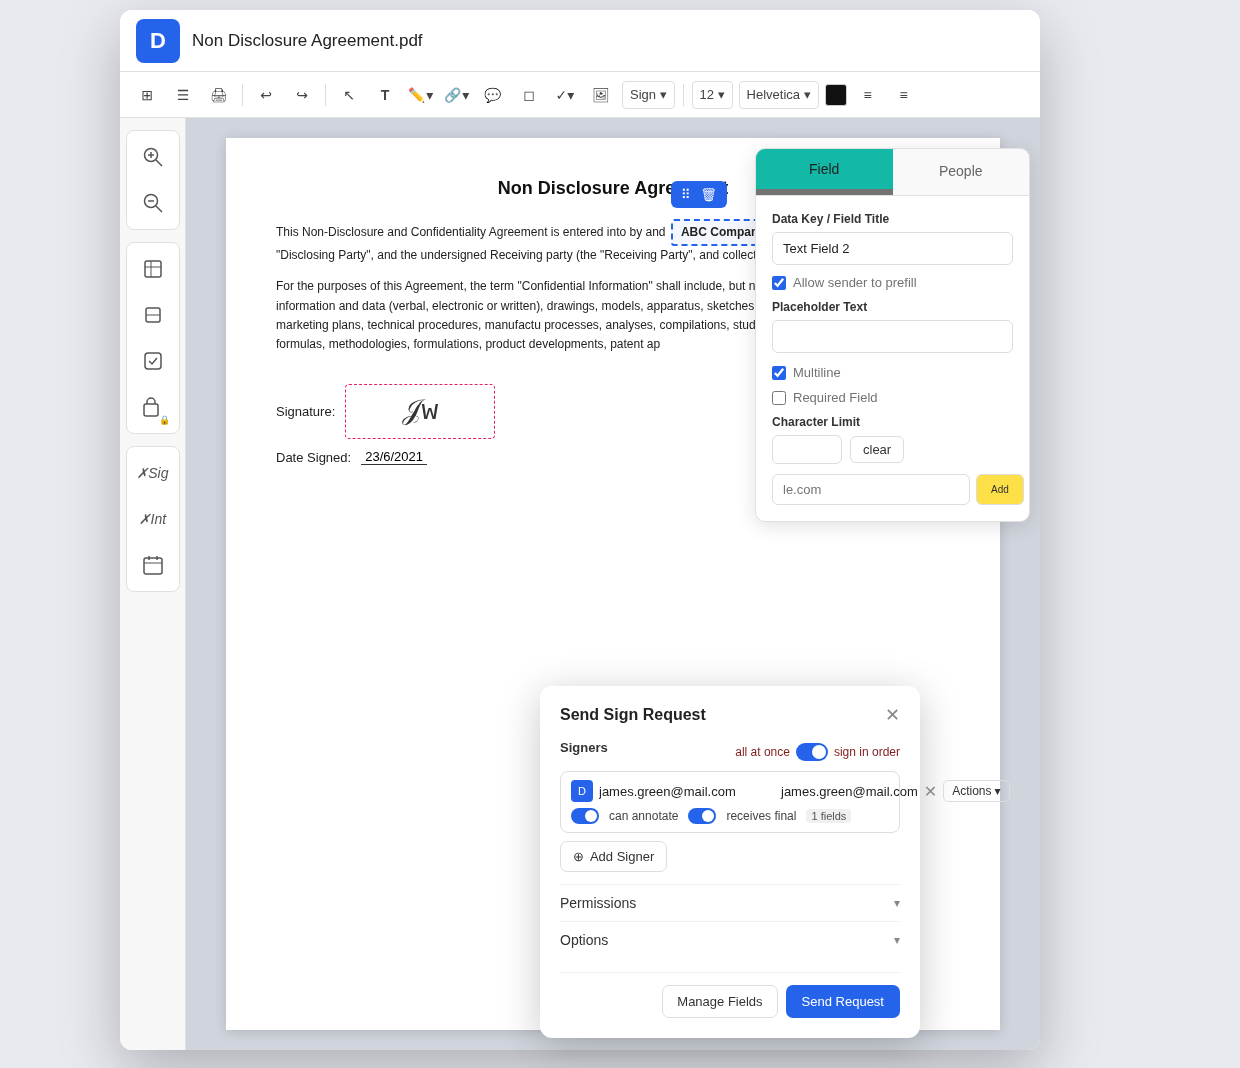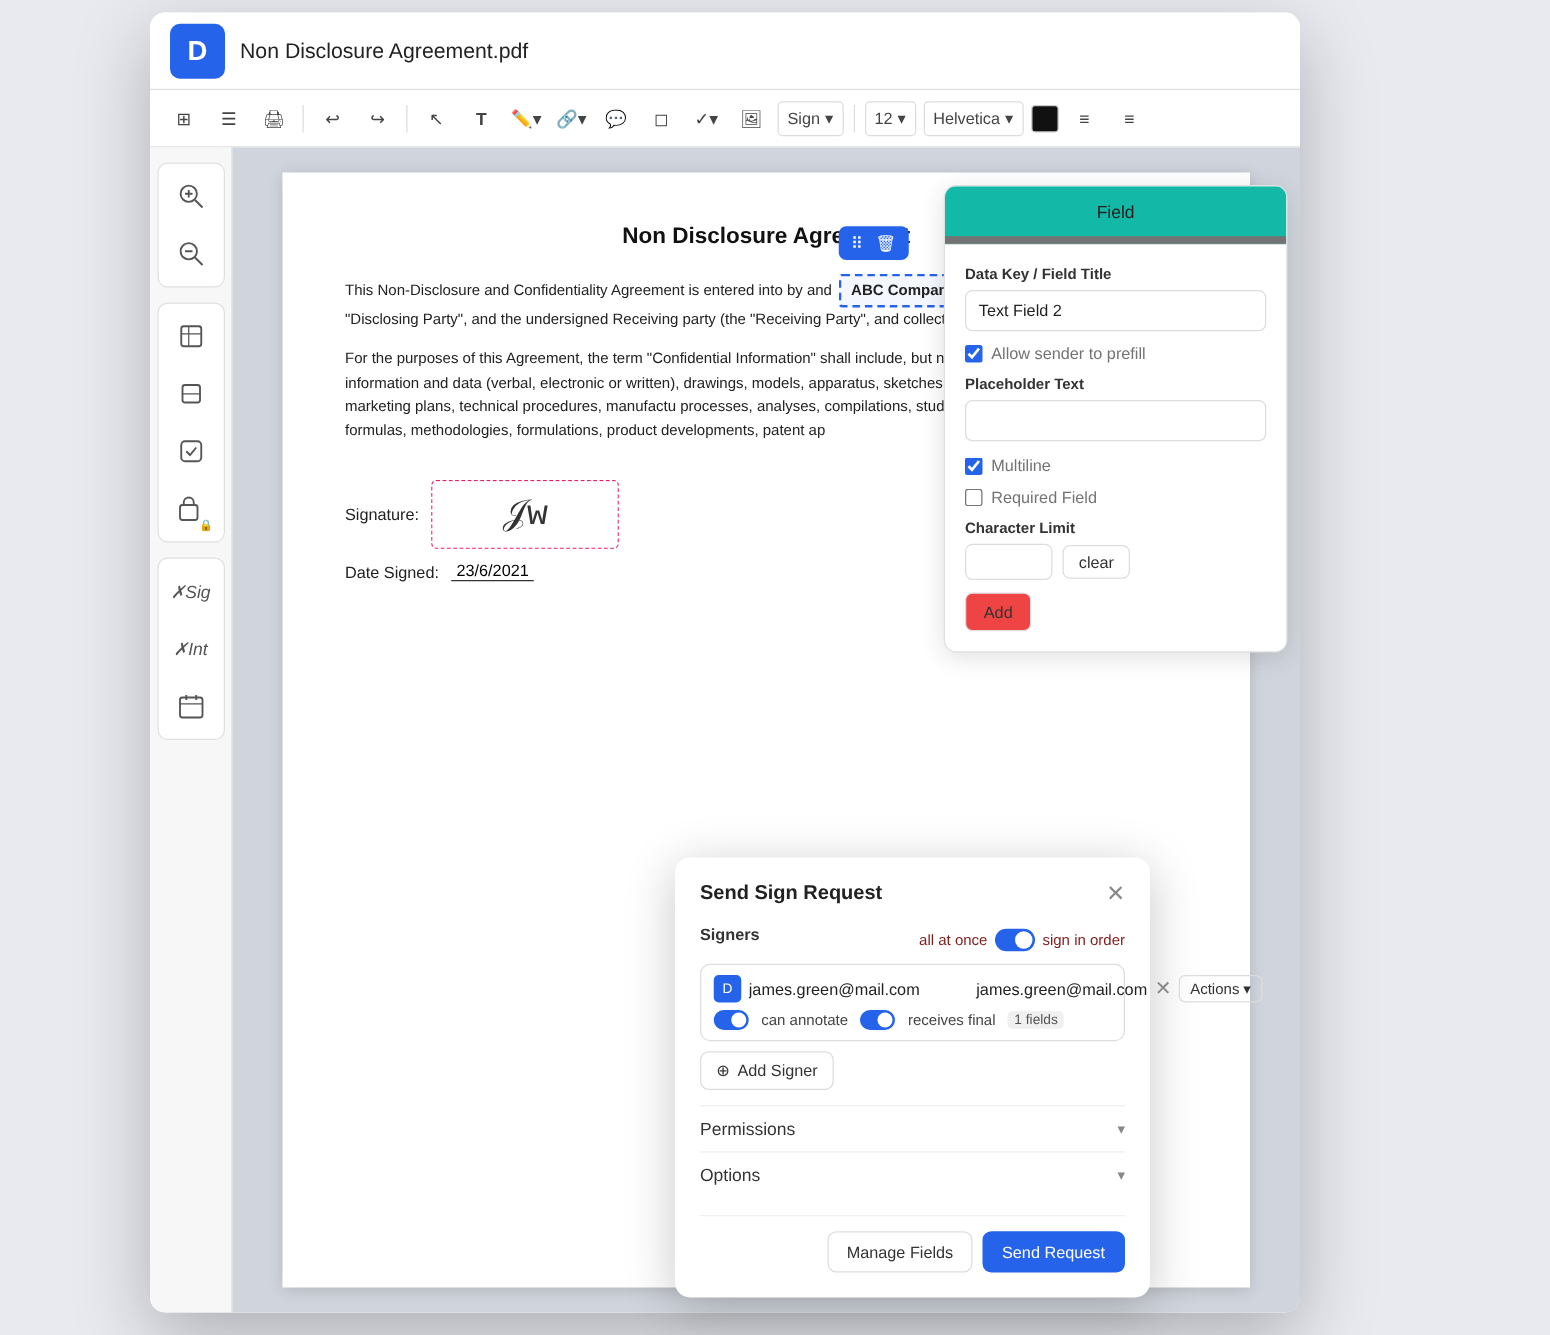--- a/index.html
+++ b/index.html
@@ -541,25 +541,25 @@
     }
     .people-email-input {
       flex: 1;
       border: 1px solid #ddd;
       border-radius: 6px;
       padding: 7px 10px;
       font-size: 13px;
       outline: none;
     }
     .people-add-btn {
-      background: #ef4444;
+      background: #fde047;
       border: 1px solid #ddd;
       border-radius: 6px;
       padding: 7px 14px;
-      font-size: 13px;
+      font-size: 10px;
       cursor: pointer;
       color: #333;
     }
 
   </style>
 </head>
 <body>
 
 <div class="app-window">
 
@@ -699,20 +699,21 @@
             <span class="date-label">Date Signed:</span>
             <span class="date-value">23/6/2021</span>
           </div>
         </div>
       </div>
 
       <div style="position:absolute;top:10px;right:0;width:295px;height:auto;">
         <div class="field-panel">
           <div class="panel-tabs">
             <button class="panel-tab active">Field</button>
+            <button class="panel-tab">People</button>
           </div>
           <div class="panel-content">
             <div class="field-label">Data Key / Field Title</div>
             <input class="field-input" type="text" value="Text Field 2" style="">
 
             <div class="checkbox-row">
               <input type="checkbox" checked="" style="">
               <span class="checkbox-label">Allow sender to prefill</span>
             </div>
 
@@ -729,20 +730,21 @@
               <span class="checkbox-label">Required Field</span>
             </div>
 
             <div class="field-label">Character Limit</div>
             <div class="char-limit-row">
               <input class="char-limit-input" type="text" style="">
               <button class="clear-btn">clear</button>
             </div>
 
             <div class="people-email-row">
+              <input class="people-email-input" type="email" placeholder="le.com" style="">
               <button class="people-add-btn">Add</button>
             </div>
           </div>
         </div>
       </div>
     </div>
   </div>
 
 </div>
 

